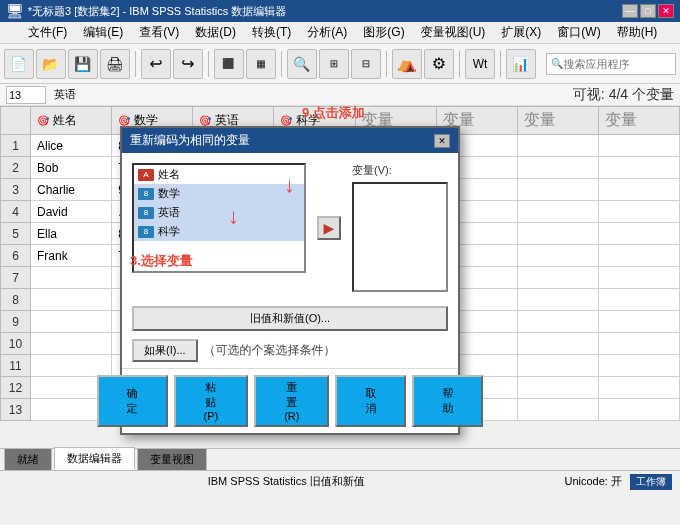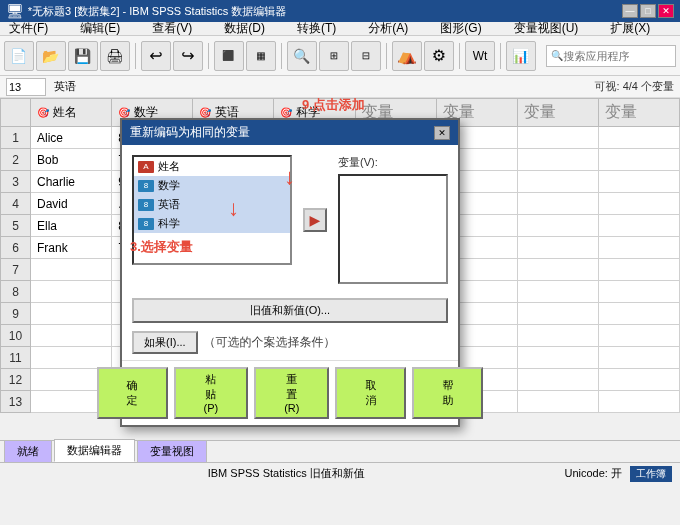--- a/index.html
+++ b/index.html
@@ -30,26 +30,26 @@
       background: #c0c0c0;
       border: 1px solid #808080;
       font-size: 9px;
       cursor: pointer;
       display: flex; align-items: center; justify-content: center;
     }
 
     
     .menu-bar {
       background: #f0f0f0;
-      height: 14px;
+      height: 22px;
       display: flex;
       align-items: center;
       border-bottom: 1px solid #ccc;
-      padding: 0 1px;
-      gap: 16px;
+      padding: 0 20px;
+      gap: 0;
     }
     .menu-item {
       padding: 2px 8px;
       font-size: 12px;
       cursor: pointer;
       white-space: nowrap;
     }
 
     
     .toolbar {
@@ -106,21 +106,21 @@
     }
     .row-num-input {
       width: 40px;
       border: 1px solid #bbb;
       height: 18px;
       font-size: 11px;
       padding: 0 2px;
     }
     .visible-info {
       margin-left: auto;
-      font-size: 11px;
+      font-size: 14px;
       color: #333;
     }
 
     
     .main-area {
       display: flex;
       flex-direction: column;
       height: calc(525px - 22px - 22px - 40px - 22px - 26px - 22px);
       position: relative;
       overflow: hidden;
@@ -174,21 +174,21 @@
       align-items: flex-end;
       height: 22px;
       background: #f0f0f0;
       border-top: 1px solid #bbb;
       padding: 0 4px;
     }
     .tab {
       padding: 3px 12px;
       border: 1px solid #bbb;
       border-bottom: none;
-      background: #c4b5fd;
+      background: #737373;
       cursor: pointer;
       font-size: 11px;
       margin-right: 2px;
     }
     .tab.active {
       background: white;
       border-bottom: 1px solid white;
     }
 
     
@@ -248,21 +248,21 @@
     }
     .modal-body {
       padding: 10px;
       display: flex;
       gap: 8px;
     }
     .modal-left {
       flex: 1;
     }
     .modal-right {
-      width: 110px;
+      width: 96px;
     }
     .modal-label {
       font-size: 11px;
       margin-bottom: 4px;
       color: #333;
     }
     .variable-list {
       border: 2px inset #888;
       height: 110px;
       overflow-y: auto;
@@ -346,21 +346,21 @@
 
     .modal-footer {
       padding: 6px 10px;
       display: flex;
       gap: 6px;
       justify-content: center;
       border-top: 1px solid #ddd;
     }
     .footer-btn {
       padding: 3px 28px;
-      background: #bef264;
+      background: #0ea5e9;
       border: 2px outset #bbb;
       font-size: 11px;
       cursor: pointer;
     }
 
     
     .annotation {
       position: absolute;
       color: #e74c3c;
       font-size: 13px;
@@ -667,21 +667,21 @@
 
       <div class="modal-footer">
         <button class="footer-btn">确定</button>
         <button class="footer-btn">粘贴(P)</button>
         <button class="footer-btn">重置(R)</button>
         <button class="footer-btn">取消</button>
         <button class="footer-btn">帮助</button>
       </div>
     </div>
 
-    <div style="position:absolute; top:140px; left:130px; color:#e74c3c; font-size:13px; font-weight:bold; pointer-events:none;">
+    <div style="position:absolute; top:146px; left:130px; color:#e74c3c; font-size:13px; font-weight:bold; pointer-events:none;">
       <span>3.选择变量</span>
     </div>
     <div style="position:absolute; top:100px; left:228px; color:#e74c3c; font-size:22px; pointer-events:none; transform:rotate(180deg);">↑</div>
 
     <div style="position:absolute; top:66px; left:284px; color:#e74c3c; font-size:22px; pointer-events:none;">↓</div>
   </div>
 
 </div>
 
 <div class="bottom-tabs">

